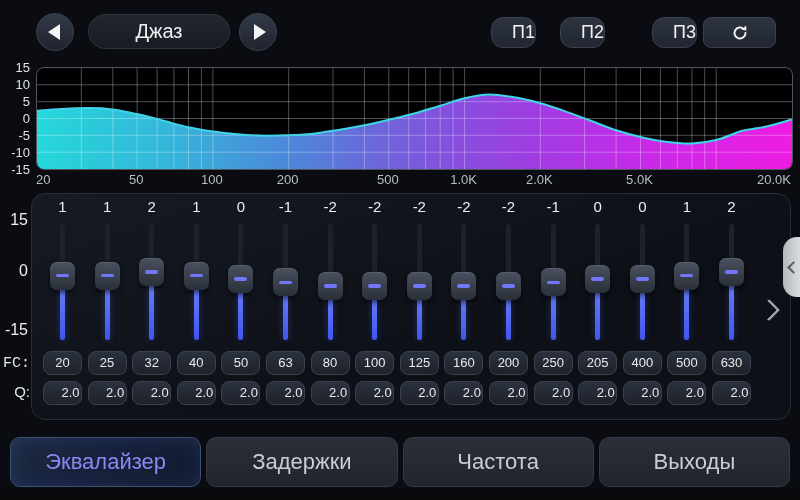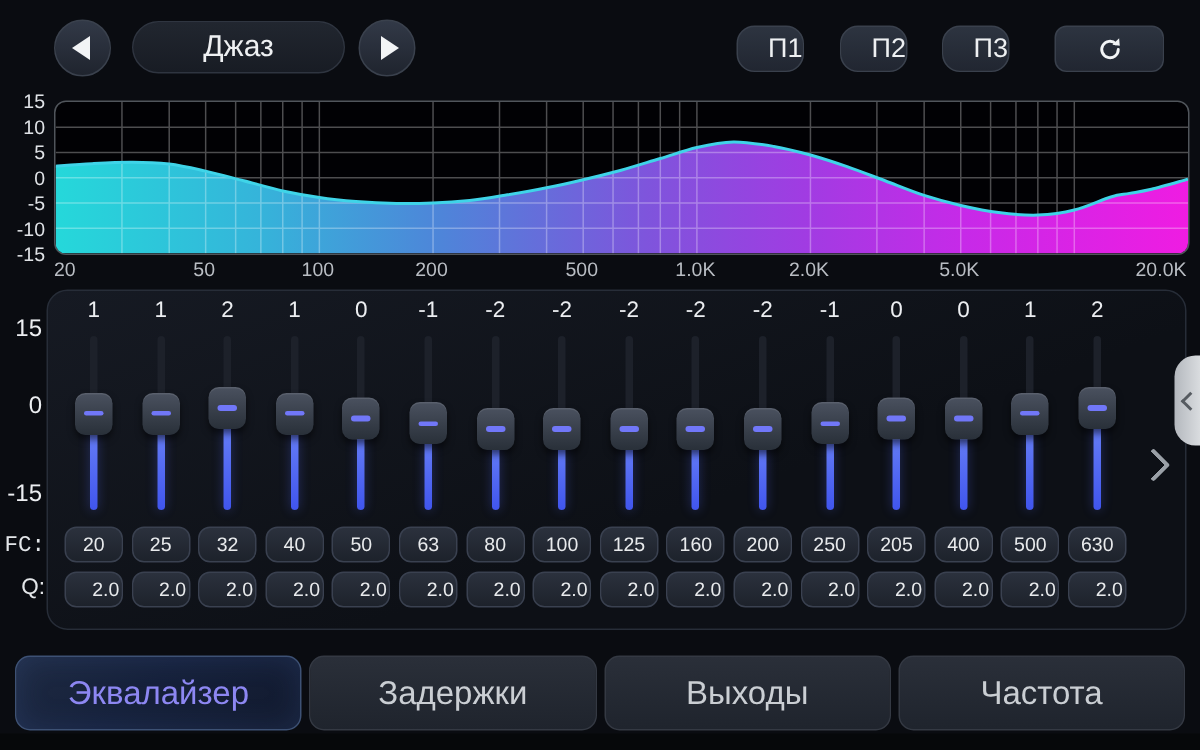--- a/index.html
+++ b/index.html
@@ -82,21 +82,21 @@
 
 <div class="abs circle-btn" style="left:36px;top:13px;">
   <div class="tri-left"></div>
 </div>
 <div class="abs preset-pill">Джаз</div>
 <div class="abs circle-btn" style="left:239px;top:13px;">
   <div class="tri-right"></div>
 </div>
 <div class="abs mem-btn" style="left:491px;">П1</div>
 <div class="abs mem-btn" style="left:560px;">П2</div>
-<div class="abs mem-btn" style="left:628px;text-align:right;">П3</div>
+<div class="abs mem-btn" style="left:652px;text-align:right;">П3</div>
 <div class="abs reset-btn">
   <svg width="20" height="20" viewBox="0 0 24 24">
     <path d="M18.6 12a6.6 6.6 0 1 1-1.95-4.68" fill="none" stroke="#f2f4f6" stroke-width="2.3" stroke-linecap="round"></path>
     <path d="M19.3 2.9 L19.8 8.9 L13.9 8.1 Z" fill="#f2f4f6"></path>
   </svg>
 </div>
 
 <div class="abs" id="graph-ylabels">
     <div class="abs ylab" style="top: 60px;">15</div>
     <div class="abs ylab" style="top: 77px;">10</div>
@@ -339,16 +339,16 @@
     </div>
   </div>
 
 <div class="abs" id="drawer-handle">
   <div class="chev-left-small"></div>
 </div>
 
 <div class="abs" id="tabbar">
   <div class="tab active">Эквалайзер</div>
   <div class="tab">Задержки</div>
+  <div class="tab">Частота</div>
   <div class="tab">Выходы</div>
-  <div class="tab">Частота</div>
 </div>
 <div class="abs" id="bottom-strip"></div>
 
 </body></html>

